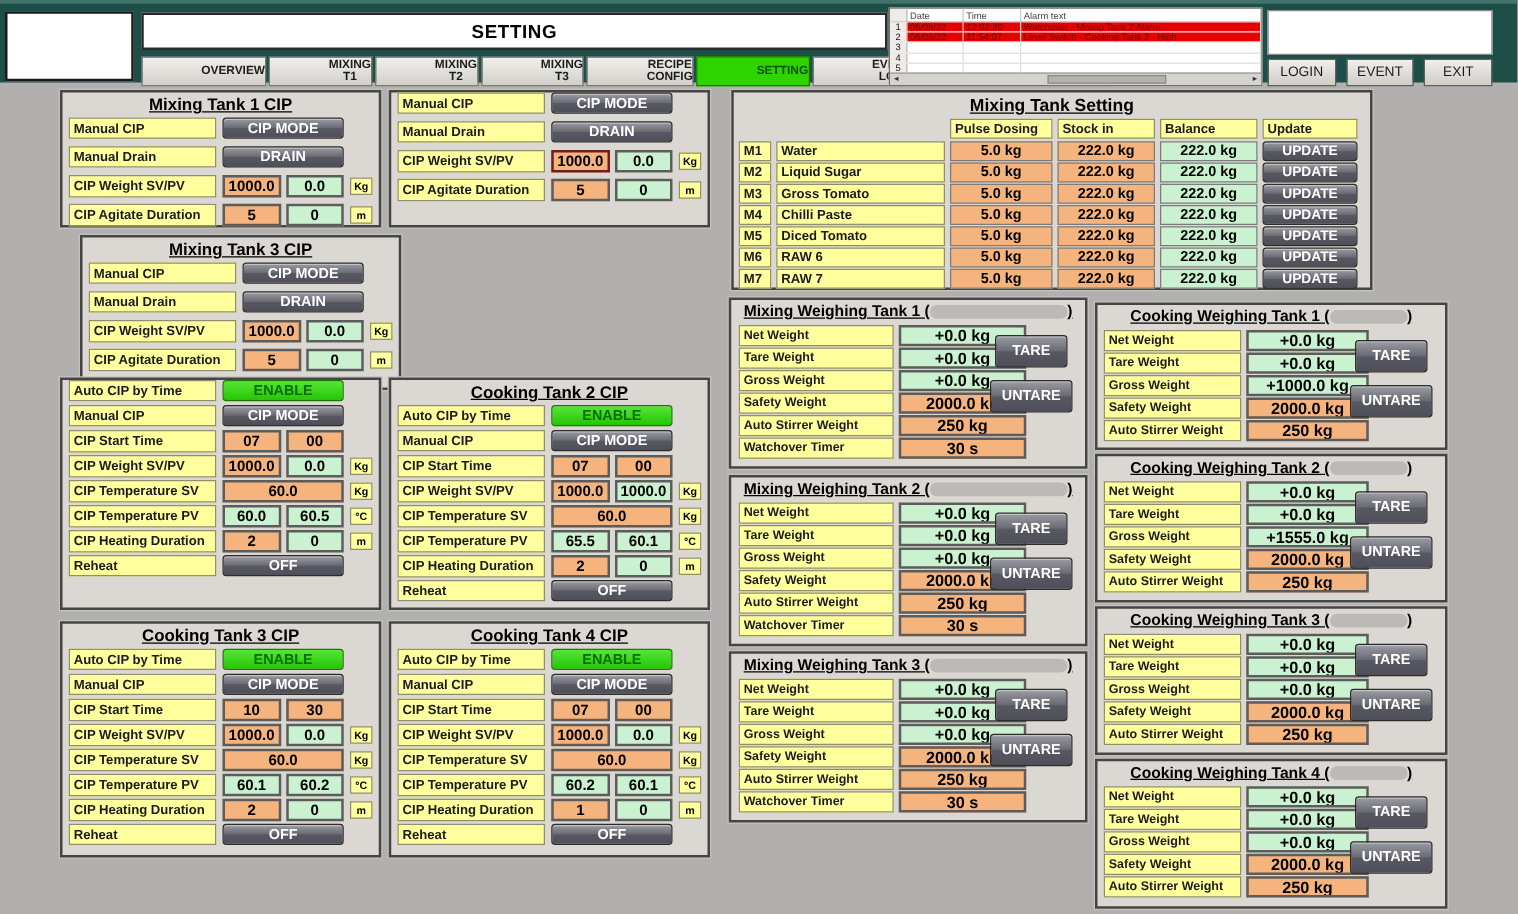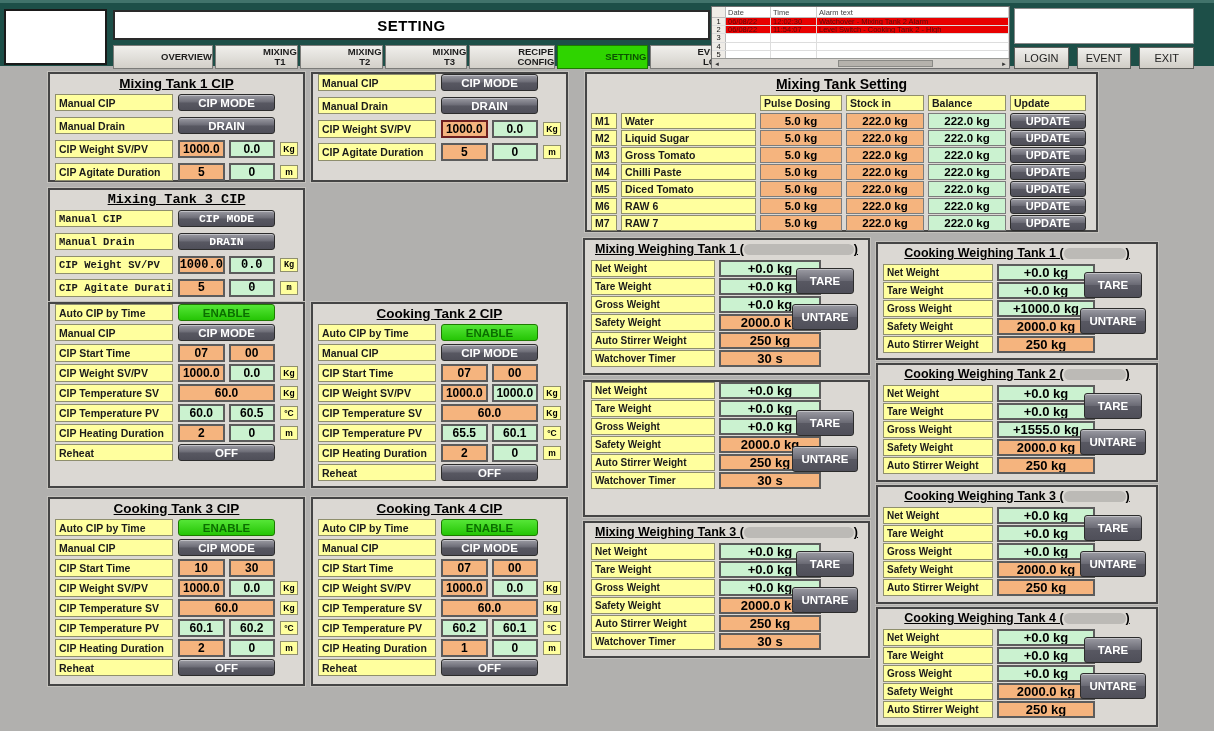--- a/index.html
+++ b/index.html
@@ -282,21 +282,21 @@
       </div>
       <div class="cip-row">
         <div class="lbl">CIP Agitate Duration</div>
         <div class="mid">
           <div class="val orange">5</div>
           <div class="val green">0</div>
         </div>
         <div class="unit">m</div>
       </div>
     </div>
-    <div class="panel cip" style="left: 48px; top: 188px; height: 124px; font-family: Liberation Mono, monospace;">
+    <div class="panel cip" style="left: 64px; top: 188px; height: 124px;">
       <div class="ptitle">Mixing Tank 3 CIP</div>
       <div class="cip-row">
         <div class="lbl">Manual CIP</div>
         <div class="mid">
           <div class="btn-gray">CIP MODE</div>
         </div>
         <div class="unit" style="visibility: hidden;"></div>
       </div>
       <div class="cip-row">
         <div class="lbl">Manual Drain</div>
@@ -663,20 +663,21 @@
         <div class="val orange">250 kg</div>
       </div>
       <div class="w-row spaced">
         <div class="lbl">Watchover Timer</div>
         <div class="val orange">30 s</div>
       </div>
       <div class="btn-gray tare">TARE</div>
       <div class="btn-gray untare">UNTARE</div>
     </div>
     <div class="panel weigh mix" style="left: 583px; top: 380px; width: 287px; height: 137px;">
+      <div class="ptitle"><span>Mixing Weighing Tank 2 (</span><span class="redact mix"></span><span>)</span></div>
       <div class="w-row">
         <div class="lbl">Net Weight</div>
         <div class="val green">+0.0 kg</div>
       </div>
       <div class="w-row">
         <div class="lbl">Tare Weight</div>
         <div class="val green">+0.0 kg</div>
       </div>
       <div class="w-row">
         <div class="lbl">Gross Weight</div>

